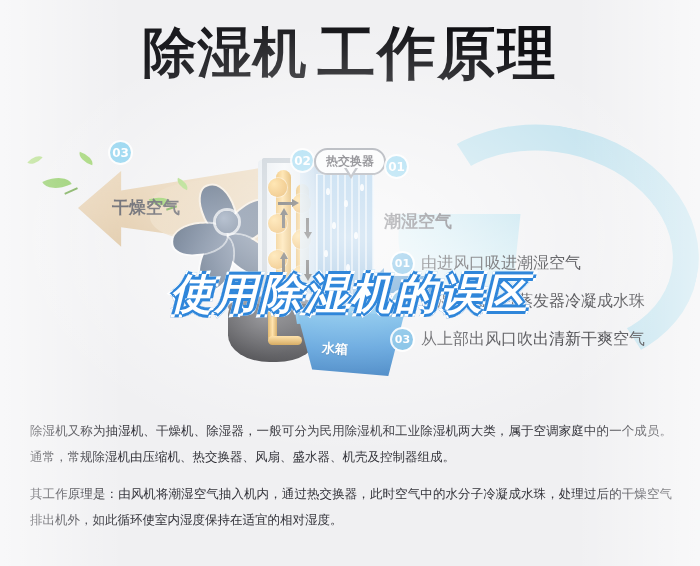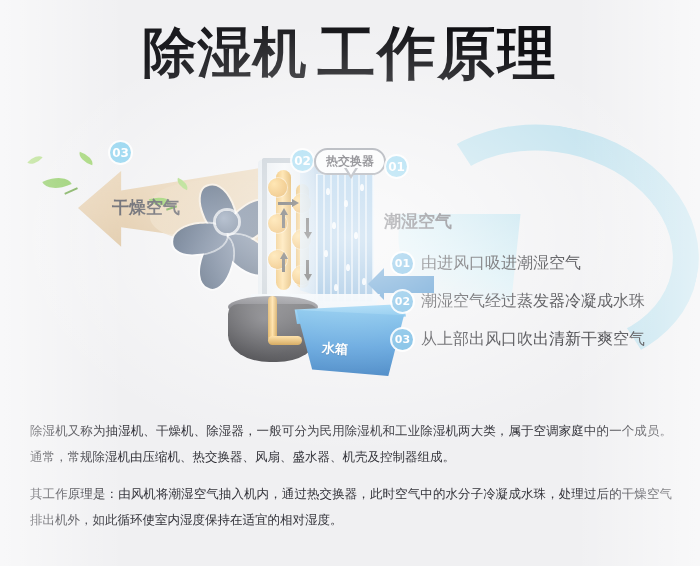--- a/index.html
+++ b/index.html
@@ -375,20 +375,23 @@
     <div class="step">
       <div class="num">02</div>
       <div class="txt">潮湿空气经过蒸发器冷凝成水珠</div>
     </div>
     <div class="step">
       <div class="num">03</div>
       <div class="txt">从上部出风口吹出清新干爽空气</div>
     </div>
   </div>
 
+  <div class="overlay-title">
+    <span class="inner">使用除湿机的误区</span>
+  </div>
 
   <div class="body-text">
     <p>除湿机又称为抽湿机、干燥机、除湿器，一般可分为民用除湿机和工业除湿机两大类，属于空调家庭中的一个成员。通常，常规除湿机由压缩机、热交换器、风扇、盛水器、机壳及控制器组成。</p>
     <p>其工作原理是：由风机将潮湿空气抽入机内，通过热交换器，此时空气中的水分子冷凝成水珠，处理过后的干燥空气排出机外，如此循环使室内湿度保持在适宜的相对湿度。</p>
   </div>
 
   <div class="vignette"></div>
 </div>
 
 </body></html>

